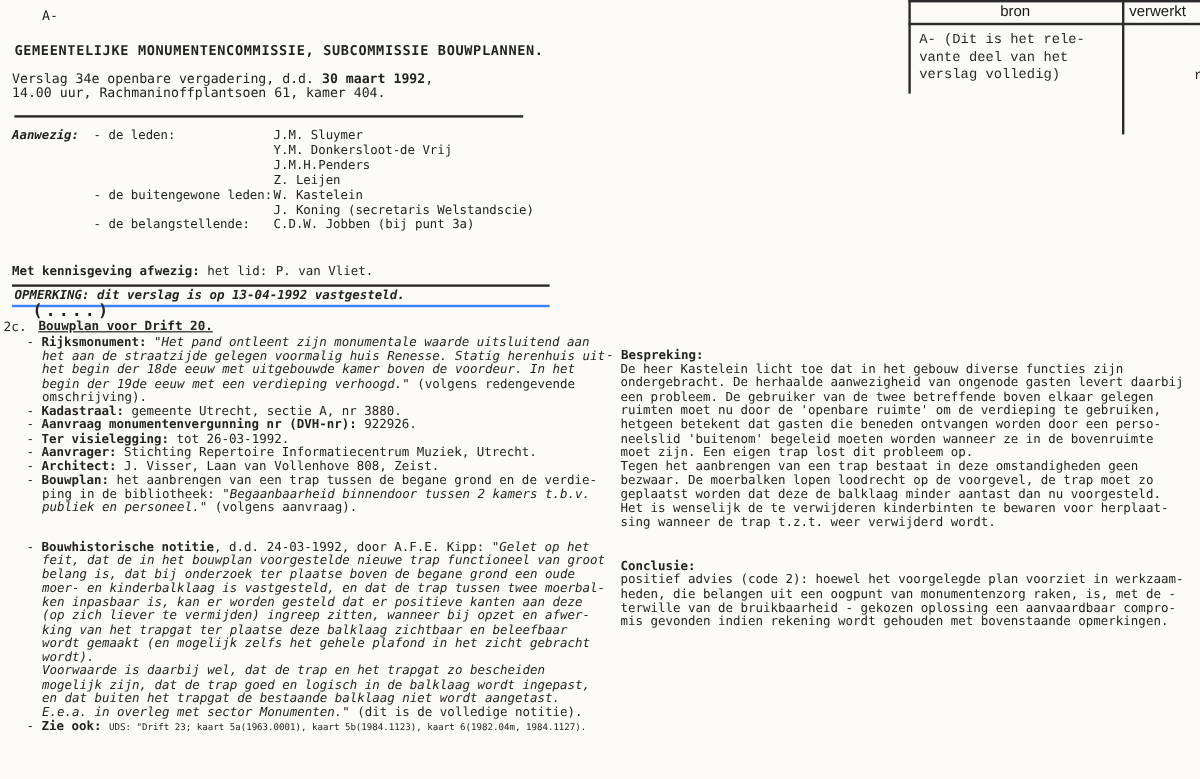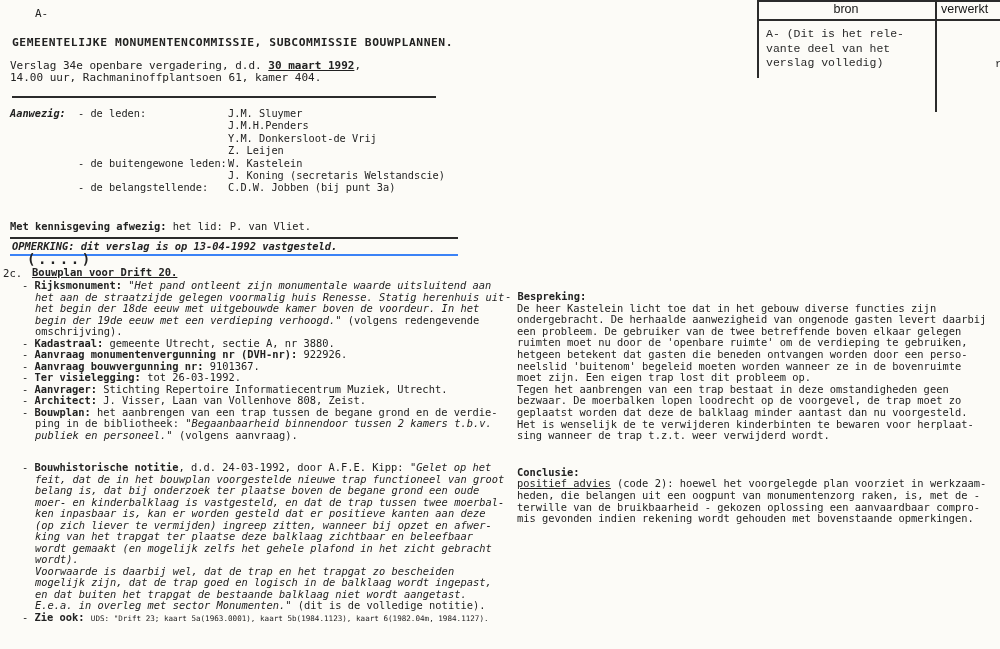--- a/index.html
+++ b/index.html
@@ -5,21 +5,21 @@
   html,body{margin:0;padding:0;}
   .page{
     position:relative; width:1000px; height:649px;
     background:#fcfbf7; overflow:hidden;
     font-family:"DejaVu Sans Mono", monospace;
     color:#222;
   }
   .abs{position:absolute;}
   .b{font-weight:bold;}
   .i{font-style:italic;}
-  .u{text-decoration:underline;}
+  .u{}
   .pre{white-space:pre-wrap;}
 
   
   .st-line{position:absolute;background:#2b2b2b;}
   .st-bron{position:absolute;left:757px;top:2px;width:178px;text-align:center;
     font-family:"Liberation Sans",sans-serif;font-size:12.5px;color:#161616;}
   .st-verw{position:absolute;left:941px;top:2px;
     font-family:"Liberation Sans",sans-serif;font-size:12.5px;color:#161616;}
   .st-cell{position:absolute;left:766px;top:27px;
     font-family:"Liberation Mono",monospace;font-size:11.5px;line-height:14.5px;color:#2a2a2a;}
@@ -84,26 +84,26 @@
 
   <div class="abs att">
     <div class="att-row">
         <span class="c1">Aanwezig:</span>
         <span class="c2">- de leden:</span>
         <span class="c3">J.M. Sluymer</span>
       </div>
     <div class="att-row">
         <span class="c1"></span>
         <span class="c2"></span>
-        <span class="c3">J.M.H.Penders</span>
+        <span class="c3">Y.M. Donkersloot-de Vrij</span>
       </div>
     <div class="att-row">
         <span class="c1"></span>
         <span class="c2"></span>
-        <span class="c3">Y.M. Donkersloot-de Vrij</span>
+        <span class="c3">J.M.H.Penders</span>
       </div>
     <div class="att-row">
         <span class="c1"></span>
         <span class="c2"></span>
         <span class="c3">Z. Leijen</span>
       </div>
     <div class="att-row">
         <span class="c1"></span>
         <span class="c2">- de buitengewone leden:</span>
         <span class="c3">W. Kastelein</span>
@@ -129,21 +129,20 @@
   <div class="abs itemtitle">Bouwplan voor Drift 20.</div>
 
   <div class="abs details">
     <div class="item"><span class="pre">- </span><span class="b pre">Rijksmonument: </span><span class="i pre">"Het pand ontleent zijn monumentale waarde uitsluitend aan
 het aan de straatzijde gelegen voormalig huis Renesse. Statig herenhuis uit
 het begin der 18de eeuw met uitgebouwde kamer boven de voordeur. In het
 begin der 19de eeuw met een verdieping verhoogd."</span><span class="pre"> (volgens redengevende
 omschrijving).</span></div>
     <div class="item"><span class="pre">- </span><span class="b pre">Kadastraal:</span><span class="pre"> gemeente Utrecht, sectie A, nr 3880.</span></div>
     <div class="item"><span class="pre">- </span><span class="b pre">Aanvraag monumentenvergunning nr (DVH-nr):</span><span class="pre"> 922926.</span></div>
-    <div class="item"><span class="pre">- </span><span class="b pre">Aanvraag bouwvergunning nr:</span><span class="pre"> 9101367.</span></div>
     <div class="item"><span class="pre">- </span><span class="b pre">Ter visielegging:</span><span class="pre"> tot 26-03-1992.</span></div>
     <div class="item"><span class="pre">- </span><span class="b pre">Aanvrager:</span><span class="pre"> Stichting Repertoire Informatiecentrum Muziek, Utrecht.</span></div>
     <div class="item"><span class="pre">- </span><span class="b pre">Architect:</span><span class="pre"> J. Visser, Laan van Vollenhove 808, Zeist.</span></div>
     <div class="item"><span class="pre">- </span><span class="b pre">Bouwplan:</span><span class="pre"> het aanbrengen van een trap tussen de begane grond en de verdie-
 ping in de bibliotheek: </span><span class="i pre">"Begaanbaarheid binnendoor tussen 2 kamers t.b.v.
 publiek en personeel."</span><span class="pre"> (volgens aanvraag).</span></div>
     <div class="item gap-top"><span class="pre">- </span><span class="b pre">Bouwhistorische notitie</span><span class="pre">, d.d. 24-03-1992, door A.F.E. Kipp: </span><span class="i pre">"Gelet op het
 feit, dat de in het bouwplan voorgestelde nieuwe trap functioneel van groot
 belang is, dat bij onderzoek ter plaatse boven de begane grond een oude
 moer- en kinderbalklaag is vastgesteld, en dat de trap tussen twee moerbal-

